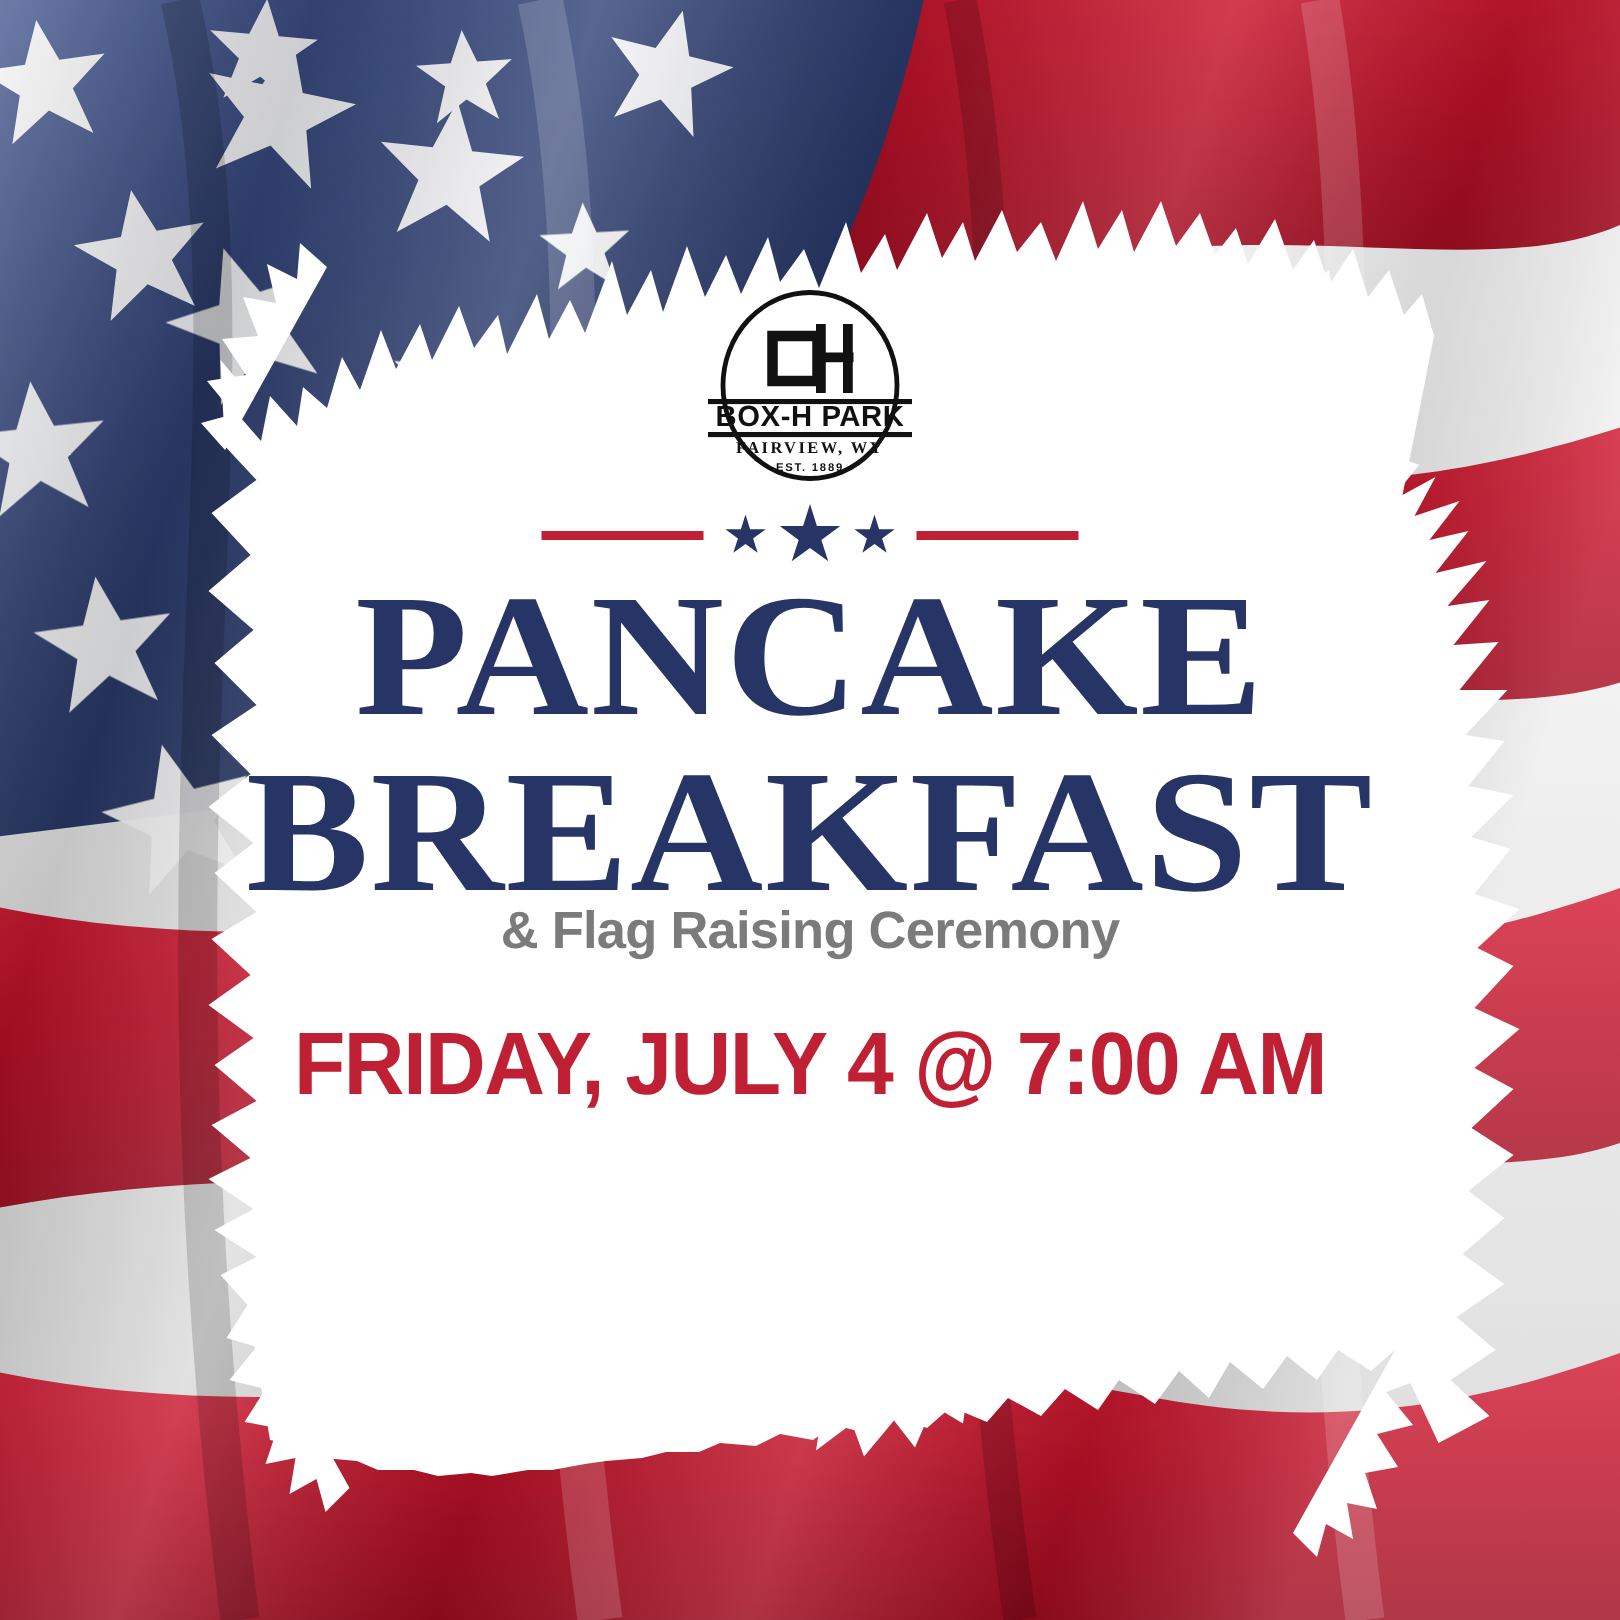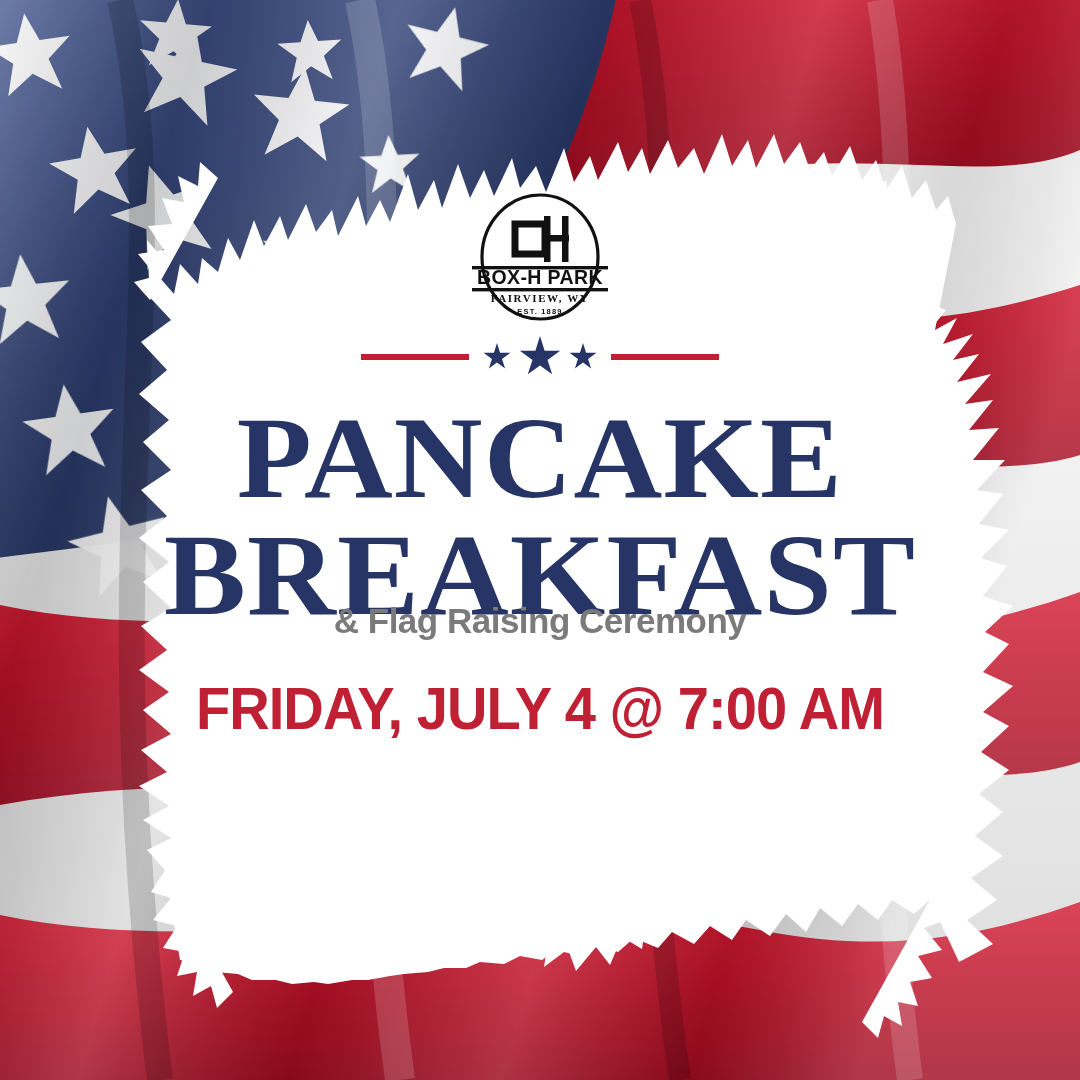--- a/index.html
+++ b/index.html
@@ -38,21 +38,21 @@
            display:flex;align-items:center;gap:14px;}
   .rule{width:108px;height:6px;background:#c02034;}
   .dstars{display:flex;align-items:center;gap:8px;}
   .dstar{background:#273566;
     clip-path:polygon(50% 0%,61% 35%,98% 35%,68% 57%,79% 91%,50% 70%,21% 91%,32% 57%,2% 35%,39% 35%);}
   .dstar.sm{width:28px;height:28px;}
   .dstar.lg{width:42px;height:42px;}
 
   
   .headline{
-    position:absolute;top:404px;left:0;width:100%;
+    position:absolute;top:384px;left:0;width:100%;
     text-align:center;color:#273566;
     font-family:"Liberation Serif","DejaVu Serif",serif;
     font-weight:700;
     letter-spacing:1px;
     line-height:.94;
   }
   .h-line1{font-size:116px;display:block;
     transform:scaleX(1.06);}
   .h-line2{font-size:116px;display:block;margin-top:8px;
     transform:scaleX(1.06);}

